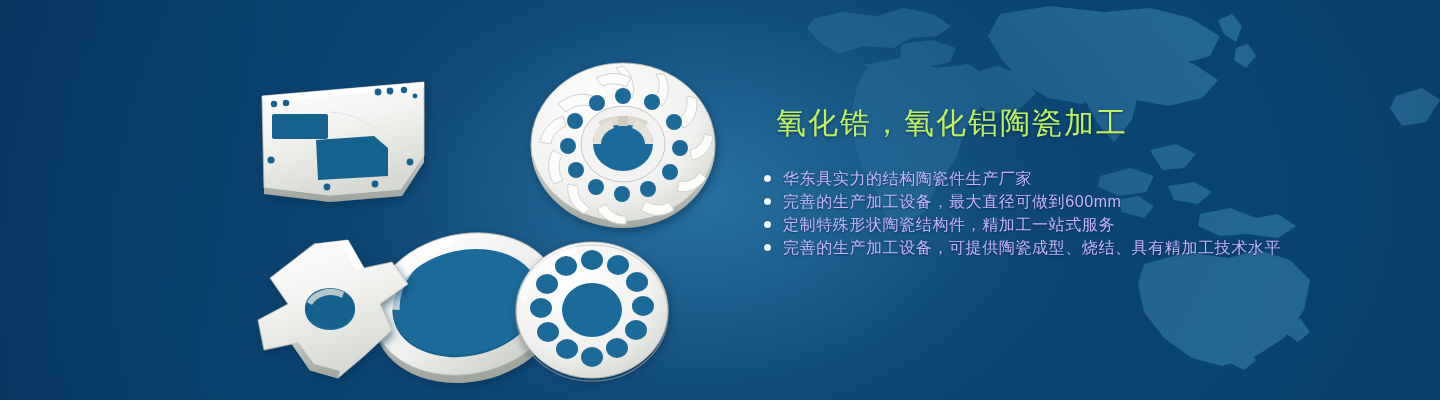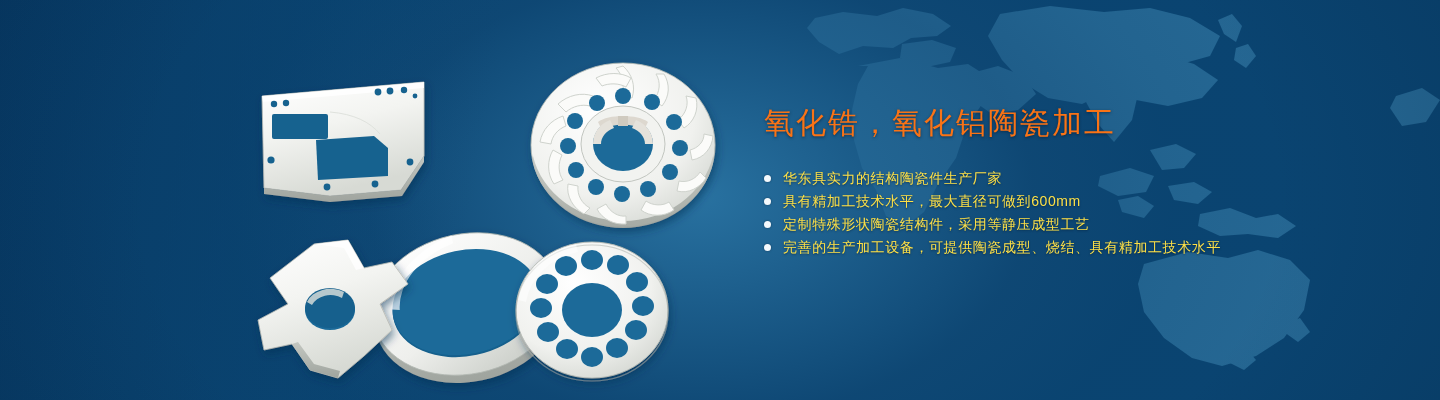--- a/index.html
+++ b/index.html
@@ -51,45 +51,45 @@
   .bg-map svg{width:100%;height:100%;display:block;}
   .bg-map path{fill:#5ea2cf;}
 
   
   .textblock{
     position:absolute;
     left:764px;top:106px;
     width:620px;
   }
   .headline{
-    color:#f97316;
+    color:#bef264;
     font-size:30px;
     letter-spacing:2px;
     line-height:1.15;
     font-weight:400;
     text-shadow:0 1px 3px rgba(0,18,38,.55);
-    margin:0 0 26px 0;
+    margin:0 0 26px 12px;
     white-space:nowrap;
   }
   .bullets{list-style:none;margin:0;padding:0;}
   .bullet{
     display:flex;align-items:center;
     height:23px;
     margin-bottom:0px;
   }
   .dot{
     width:7px;height:7px;border-radius:50%;
     background:#f4f9fd;
     flex:0 0 auto;
     margin-right:12px;
     box-shadow:0 0 2px rgba(0,20,40,.5);
   }
   .btxt{
-    color:#fde047;
-    font-size:14px;
+    color:#c4b5fd;
+    font-size:16px;
     letter-spacing:.6px;
     line-height:23px;
     white-space:nowrap;
     text-shadow:0 1px 2px rgba(0,18,38,.5);
   }
 
   
   .parts{
     position:absolute;
     left:238px;top:38px;
@@ -283,25 +283,25 @@
   <div class="textblock">
     <h1 class="headline">氧化锆，氧化铝陶瓷加工</h1>
 
     <ul class="bullets">
       <li class="bullet">
         <span class="dot"></span>
         <span class="btxt">华东具实力的结构陶瓷件生产厂家</span>
       </li>
       <li class="bullet">
         <span class="dot"></span>
-        <span class="btxt">具有精加工技术水平，最大直径可做到600mm</span>
+        <span class="btxt">完善的生产加工设备，最大直径可做到600mm</span>
       </li>
       <li class="bullet">
         <span class="dot"></span>
-        <span class="btxt">定制特殊形状陶瓷结构件，采用等静压成型工艺</span>
+        <span class="btxt">定制特殊形状陶瓷结构件，精加工一站式服务</span>
       </li>
       <li class="bullet">
         <span class="dot"></span>
         <span class="btxt">完善的生产加工设备，可提供陶瓷成型、烧结、具有精加工技术水平</span>
       </li>
     </ul>
   </div>
 
 </div>
 

